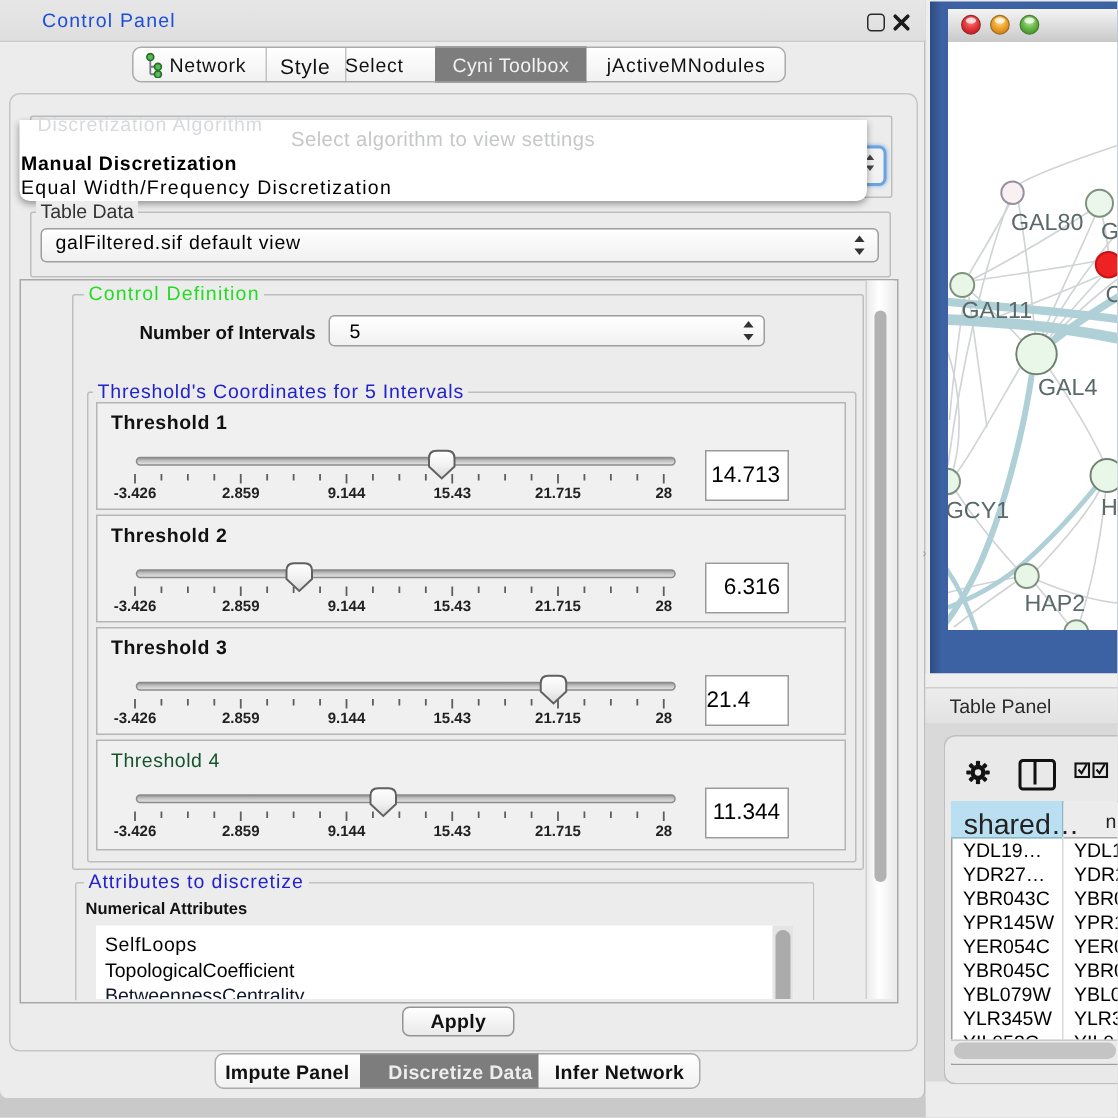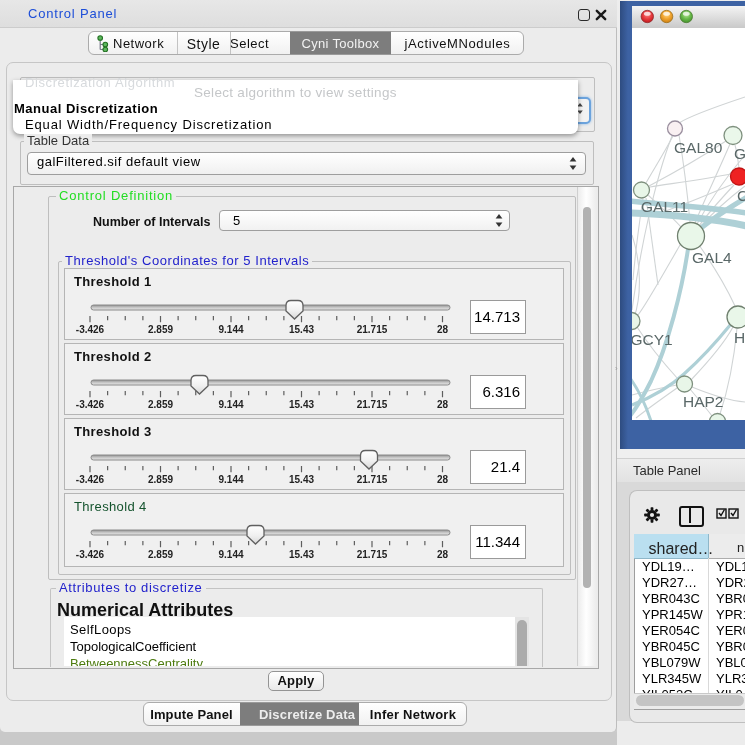--- a/index.html
+++ b/index.html
@@ -48,21 +48,21 @@
 <div class="abs" style="left:560px;top:97px;width:27px;height:23px;border:2.5px solid #6ba3dd;border-radius:5px;background:#f2f2f2;box-shadow:0 0 3px #8ab7e6;"></div>
 <svg class="abs" style="left:576px;top:102px;" width="8" height="13" viewBox="0 0 8 13">
     <path d="M4,1 L6.8,4.6 L1.2,4.6 Z" fill="#444"></path>
     <path d="M4,12 L6.8,8.4 L1.2,8.4 Z" fill="#444"></path>
   </svg>
 
 <div class="abs" style="left:13px;top:80px;width:565px;height:54px;background:#ffffff;border-radius:0 0 7px 7px;box-shadow:0 2px 5px rgba(0,0,0,0.38);"></div>
 <div class="abs" style="left:25px;top:75px;font-size:13px;letter-spacing:0.6px;color:#d7dadd;">Discretization Algorithm</div>
 <div class="abs" style="left:194px;top:85px;font-size:13.5px;letter-spacing:0.3px;color:#c5c7c9;">Select algorithm to view settings</div>
 <div class="abs" style="left:14px;top:101px;font-size:13px;letter-spacing:0.5px;color:#000;font-weight:bold;">Manual Discretization</div>
-<div class="abs" style="left:25px;top:117px;font-size:13px;letter-spacing:0.85px;color:#000;">Equal Width/Frequency Discretization</div>
+<div class="abs" style="left:14px;top:117px;font-size:13px;letter-spacing:0.85px;color:#000;">Equal Width/Frequency Discretization</div>
 
 <div class="abs" style="left:20px;top:141px;width:572px;height:42px;border:1px solid #bebebe;border-radius:2px;"></div>
 <div class="tb-title" style="left:24px;top:134px;font-size:13px;">Table Data</div>
 <div class="abs" style="left:27px;top:152px;width:559px;height:23px;background:linear-gradient(#ffffff,#f0f0f0);border:1px solid #9e9e9e;border-radius:4px;box-sizing:border-box;"></div>
 <div class="abs" style="left:37px;top:154px;font-size:13px;letter-spacing:0.5px;color:#000;">galFiltered.sif default view</div>
 <svg class="abs" style="left:568px;top:156px;" width="10" height="15" viewBox="0 0 10 15">
   <path d="M5,1 L8.4,5.4 L1.6,5.4 Z" fill="#333"></path>
   <path d="M5,14 L8.4,9.6 L1.6,9.6 Z" fill="#333"></path>
 </svg>
 
@@ -131,48 +131,48 @@
     <rect x="27" y="37" width="359" height="5" rx="2.5" fill="url(#trk)" stroke="#8a8a8a" stroke-width="1"></rect>
     <path d="M26.0,48v6.3 M43.62,48v4.3 M61.25,48v4.3 M78.88,48v4.3 M96.5,48v6.3 M114.12,48v4.3 M131.75,48v4.3 M149.38,48v4.3 M167.0,48v6.3 M184.62,48v4.3 M202.25,48v4.3 M219.88,48v4.3 M237.5,48v6.3 M255.12,48v4.3 M272.75,48v4.3 M290.38,48v4.3 M308.0,48v6.3 M325.62,48v4.3 M343.25,48v4.3 M360.88,48v4.3 M378.5,48v6.3" stroke="#5e5e5e" stroke-width="1.2" fill="none"></path>
     <path d="M296.5,37.5 Q296.5,32.5 301.5,32.5 L308.5,32.5 Q313.5,32.5 313.5,37.5 L313.5,43 L305.0,51 L296.5,43 Z" fill="url(#thm)" stroke="#606060" stroke-width="1.3"></path>
   </svg>
 <div class="abs" style="left:60.0px;top:474px;width:60px;text-align:center;font-size:10px;font-weight:bold;color:#222;">-3.426</div>
 <div class="abs" style="left:130.5px;top:474px;width:60px;text-align:center;font-size:10px;font-weight:bold;color:#222;">2.859</div>
 <div class="abs" style="left:201.0px;top:474px;width:60px;text-align:center;font-size:10px;font-weight:bold;color:#222;">9.144</div>
 <div class="abs" style="left:271.5px;top:474px;width:60px;text-align:center;font-size:10px;font-weight:bold;color:#222;">15.43</div>
 <div class="abs" style="left:342.0px;top:474px;width:60px;text-align:center;font-size:10px;font-weight:bold;color:#222;">21.715</div>
 <div class="abs" style="left:412.5px;top:474px;width:60px;text-align:center;font-size:10px;font-weight:bold;color:#222;">28</div>
-<div class="abs" style="left:470px;top:450px;width:56px;height:33.5px;background:#fff;border:1px solid #9a9a9a;box-sizing:border-box;font-size:15px;color:#000;text-align:right;line-height:31.5px;padding-right:5px;">21.4</div>
+<div class="abs" style="left:470px;top:450px;width:56px;height:33.5px;background:#fff;border:1px solid #9a9a9a;box-sizing:border-box;font-size:15px;color:#000;line-height:31.5px;padding-right:5px;">21.4</div>
 <div class="abs" style="left:64px;top:493px;width:498px;height:72px;background:#f0f0f0;border:1px solid #b5b5b5;"></div>
 <div class="abs" style="left:74px;top:499px;font-size:13px;font-weight:normal;letter-spacing:0.35px;color:#14532d;">Threshold 4</div>
 <svg class="abs" style="left:64px;top:493px;" width="498" height="70" viewBox="0 0 498 70">
     <rect x="27" y="37" width="359" height="5" rx="2.5" fill="url(#trk)" stroke="#8a8a8a" stroke-width="1"></rect>
     <path d="M26.0,48v6.3 M43.62,48v4.3 M61.25,48v4.3 M78.88,48v4.3 M96.5,48v6.3 M114.12,48v4.3 M131.75,48v4.3 M149.38,48v4.3 M167.0,48v6.3 M184.62,48v4.3 M202.25,48v4.3 M219.88,48v4.3 M237.5,48v6.3 M255.12,48v4.3 M272.75,48v4.3 M290.38,48v4.3 M308.0,48v6.3 M325.62,48v4.3 M343.25,48v4.3 M360.88,48v4.3 M378.5,48v6.3" stroke="#5e5e5e" stroke-width="1.2" fill="none"></path>
     <path d="M183.0,37.5 Q183.0,32.5 188.0,32.5 L195.0,32.5 Q200.0,32.5 200.0,37.5 L200.0,43 L191.5,51 L183.0,43 Z" fill="url(#thm)" stroke="#606060" stroke-width="1.3"></path>
   </svg>
 <div class="abs" style="left:60.0px;top:549px;width:60px;text-align:center;font-size:10px;font-weight:bold;color:#222;">-3.426</div>
 <div class="abs" style="left:130.5px;top:549px;width:60px;text-align:center;font-size:10px;font-weight:bold;color:#222;">2.859</div>
 <div class="abs" style="left:201.0px;top:549px;width:60px;text-align:center;font-size:10px;font-weight:bold;color:#222;">9.144</div>
 <div class="abs" style="left:271.5px;top:549px;width:60px;text-align:center;font-size:10px;font-weight:bold;color:#222;">15.43</div>
 <div class="abs" style="left:342.0px;top:549px;width:60px;text-align:center;font-size:10px;font-weight:bold;color:#222;">21.715</div>
 <div class="abs" style="left:412.5px;top:549px;width:60px;text-align:center;font-size:10px;font-weight:bold;color:#222;">28</div>
 <div class="abs" style="left:470px;top:525px;width:56px;height:33.5px;background:#fff;border:1px solid #9a9a9a;box-sizing:border-box;font-size:15px;color:#000;text-align:right;line-height:31.5px;padding-right:5px;">11.344</div>
 
 <div class="abs" style="left:50px;top:588px;width:491px;height:78px;border:1px solid #c3c3c3;border-top-left-radius:2px;border-top-right-radius:2px;border-bottom:none;"></div>
 <div class="tb-title" style="left:56px;top:581px;font-size:13px;letter-spacing:0.65px;color:#2222cc;">Attributes to discretize</div>
-<div class="abs" style="left:57px;top:600px;font-size:18px;font-weight:bold;color:#111;">Numerical Attributes</div>
+<div class="abs" style="left:57px;top:600px;font-size:11px;font-weight:bold;color:#111;">Numerical Attributes</div>
 <div class="abs" style="left:64px;top:617px;width:465px;height:49px;background:#ffffff;overflow:hidden;">
     <div class="abs" style="left:6px;top:5px;font-size:13px;letter-spacing:0.4px;color:#000;">SelfLoops</div>
     <div class="abs" style="left:6px;top:22px;font-size:13px;color:#000;">TopologicalCoefficient</div>
-    <div class="abs" style="left:6px;top:39px;font-size:13px;color:#4d7c0f;">BetweennessCentrality</div>
+    <div class="abs" style="left:6px;top:39px;font-size:13px;color:#0f172a;">BetweennessCentrality</div>
   </div>
 <div class="abs" style="left:515px;top:617px;width:14px;height:49px;background:#e4e4e4;"></div>
 <div class="abs" style="left:517px;top:620px;width:10px;height:46px;background:#ababab;border-radius:5px 5px 0 0;"></div>
 
-<div class="abs" style="left:268px;top:671px;width:56px;height:19.5px;background:linear-gradient(#ffffff,#e9e9e9);border:1px solid #949494;border-radius:5px;text-align:center;font-size:13px;font-weight:bold;letter-spacing:0.2px;color:#111;line-height:18px;box-sizing:border-box;">Apply</div>
+<div class="abs" style="left:268px;top:671px;width:75px;height:19.5px;background:linear-gradient(#ffffff,#e9e9e9);border:1px solid #949494;border-radius:5px;text-align:center;font-size:13px;font-weight:bold;letter-spacing:0.2px;color:#111;line-height:18px;box-sizing:border-box;">Apply</div>
 
 <div class="abs" style="left:143px;top:702px;width:324px;height:24px;background:linear-gradient(#ffffff,#f1f1f1);border:1px solid #ababab;border-radius:6px;box-sizing:border-box;"></div>
 <div class="abs" style="left:240px;top:702px;width:119px;height:24px;background:#7d7d7d;border-top:1px solid #9a9a9a;border-bottom:1px solid #9a9a9a;box-sizing:border-box;"></div>
 <div class="abs" style="left:143px;top:707px;width:97px;text-align:center;font-size:13px;font-weight:bold;letter-spacing:0.15px;color:#111;">Impute Panel</div>
 <div class="abs" style="left:240px;top:707px;width:134px;text-align:center;font-size:13px;font-weight:bold;letter-spacing:0.2px;color:#ededed;">Discretize Data</div>
 <div class="abs" style="left:359px;top:707px;width:108px;text-align:center;font-size:13px;font-weight:bold;letter-spacing:0.25px;color:#111;">Infer Network</div>
 
 <div class="abs" style="left:620px;top:1px;width:125px;height:448px;background:linear-gradient(to right,#2e4c80,#3d62a3 8px);"></div>
 <div class="abs" style="left:632px;top:6px;width:113px;height:22px;background:linear-gradient(#f4f4f4,#c9c9c9);border-bottom:1px solid #8a8a8a;"></div>
 
@@ -292,19 +292,19 @@
 <svg class="abs" style="left:716px;top:508px;" width="24" height="11" viewBox="0 0 24 11">
   <rect x="1" y="1" width="9" height="9" fill="none" stroke="#111" stroke-width="1.4"></rect>
   <path d="M3,5 L5,7.5 L8.5,1.5" stroke="#111" stroke-width="1.4" fill="none"></path>
   <rect x="13" y="1" width="9" height="9" fill="none" stroke="#111" stroke-width="1.4"></rect>
   <path d="M15,5 L17,7.5 L20.5,1.5" stroke="#111" stroke-width="1.4" fill="none"></path>
 </svg>
 
 <div class="abs" style="left:634px;top:534px;width:111px;height:174px;background:#ffffff;border:1px solid #9e9e9e;border-right:none;"></div>
 <div class="abs" style="left:634px;top:534px;width:74px;height:24px;background:#badff0;border-right:1px solid #8fb7c9;border-bottom:1px solid #8fb7c9;"></div>
 <div class="abs" style="left:709px;top:534px;width:36px;height:24px;background:#ececec;border-bottom:1px solid #adadad;"></div>
-<div class="abs" style="left:634px;top:540px;width:94px;text-align:center;font-size:16px;color:#222;">shared…</div>
+<div class="abs" style="left:634px;top:540px;width:94px;text-align:center;font-size:19px;color:#222;">shared…</div>
 <div class="abs" style="left:737px;top:540px;font-size:13px;color:#222;">n</div>
 <div class="abs" style="left:708px;top:558px;width:1px;height:135px;background:#d9d9d9;"></div>
 <div class="abs" style="left:642px;top:559px;font-size:13px;color:#000;line-height:16px;">YDL19…<br>YDR27…<br>YBR043C<br>YPR145W<br>YER054C<br>YBR045C<br>YBL079W<br>YLR345W<br>YIL052C</div>
 <div class="abs" style="left:716px;top:559px;font-size:13px;color:#000;line-height:16px;">YDL1<br>YDR2<br>YBR0<br>YPR1<br>YER0<br>YBR0<br>YBL0<br>YLR3<br>YIL0</div>
 <div class="abs" style="left:634px;top:693px;width:111px;height:15px;background:#ebebeb;border-top:1px solid #c9c9c9;"></div>
 <div class="abs" style="left:636px;top:695px;width:108px;height:11px;background:#c4c4c4;border-radius:6px;"></div>
 
 </body></html>

